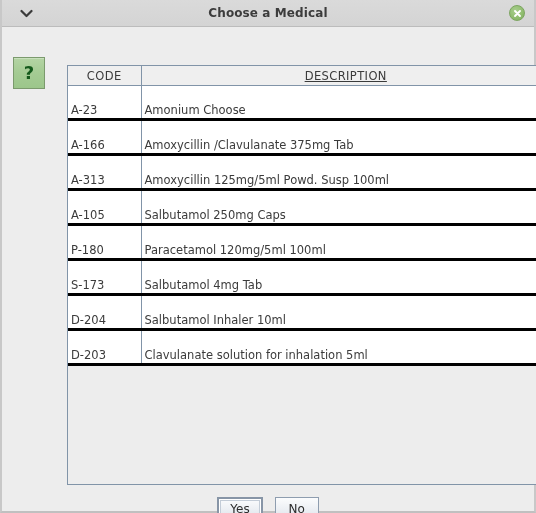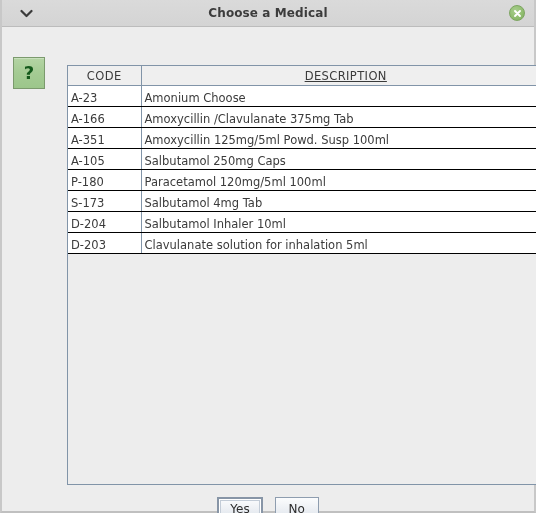--- a/index.html
+++ b/index.html
@@ -139,23 +139,23 @@
     letter-spacing: 0.4px;
     user-select: none;
   }
   .data-table th:last-child { border-right: none; text-decoration: underline; }
   .data-table td {
     font-family: "DejaVu Sans", sans-serif;
     font-size: 11.5px;
     color: #3b3b3b;
     background: #ffffff;
     height: 16px;
-    padding: 4px 0 0 3px;
+    padding: 16px 0 0 3px;
     border-right: 1px solid #8194a8;
-    border-bottom: 1px solid #000000;
+    border-bottom: 3px solid #000000;
     white-space: nowrap;
     overflow: hidden;
     text-overflow: clip;
   }
   .data-table td:last-child { border-right: none; }
   .col-code { width: 73px; }
   .col-desc { width: auto; }
 
   
   .footer {
@@ -238,21 +238,21 @@
         <tbody>
           <tr>
             <td>A-23</td>
             <td>Amonium Choose</td>
           </tr>
           <tr>
             <td>A-166</td>
             <td>Amoxycillin /Clavulanate 375mg Tab</td>
           </tr>
           <tr>
-            <td>A-351</td>
+            <td>A-313</td>
             <td>Amoxycillin 125mg/5ml Powd. Susp 100ml</td>
           </tr>
           <tr>
             <td>A-105</td>
             <td>Salbutamol 250mg Caps</td>
           </tr>
           <tr>
             <td>P-180</td>
             <td>Paracetamol 120mg/5ml 100ml</td>
           </tr>

